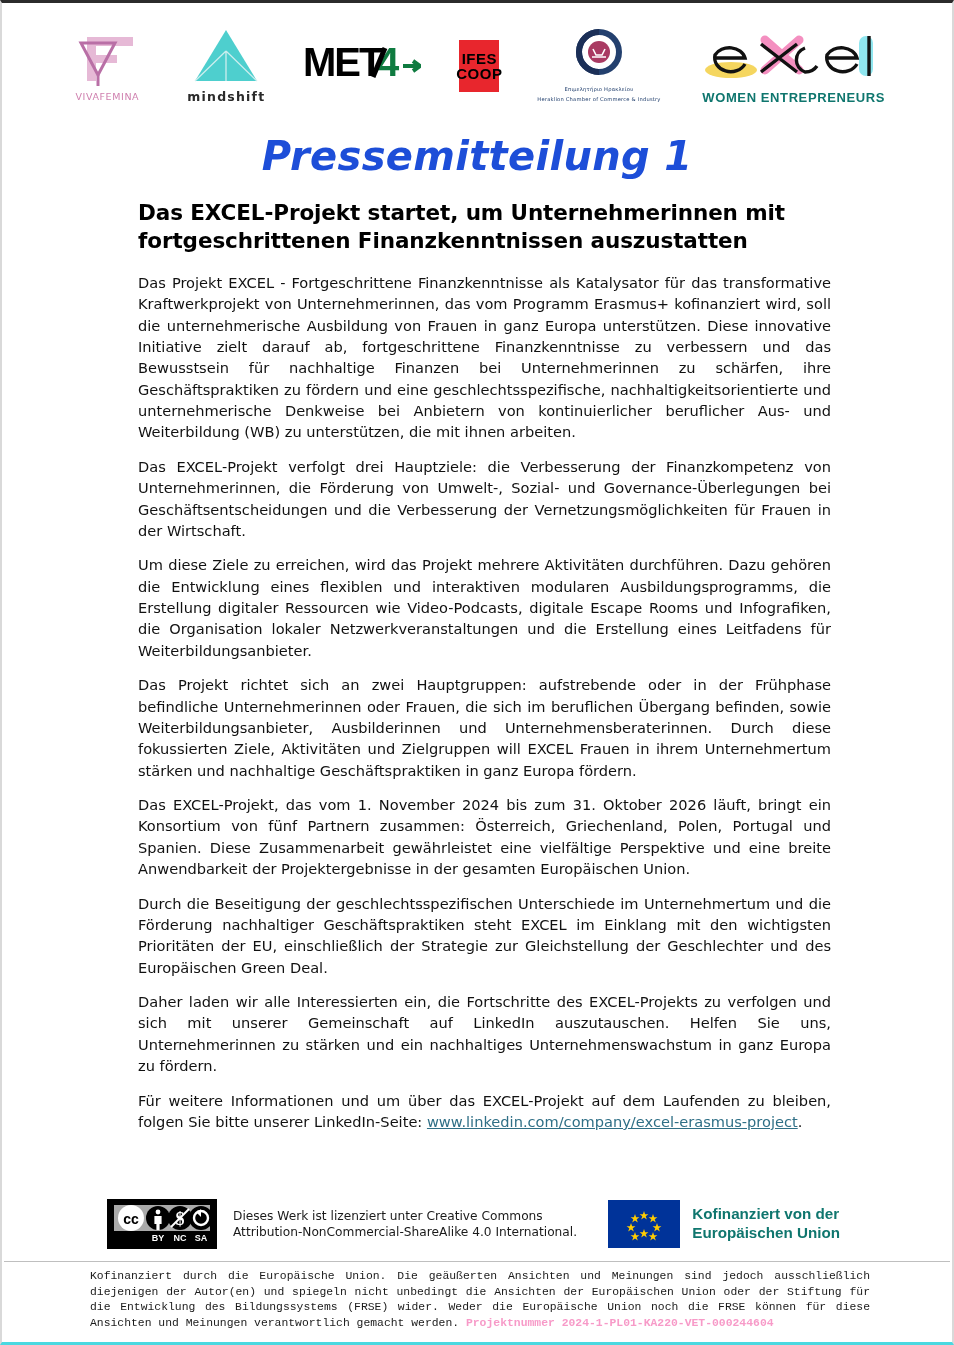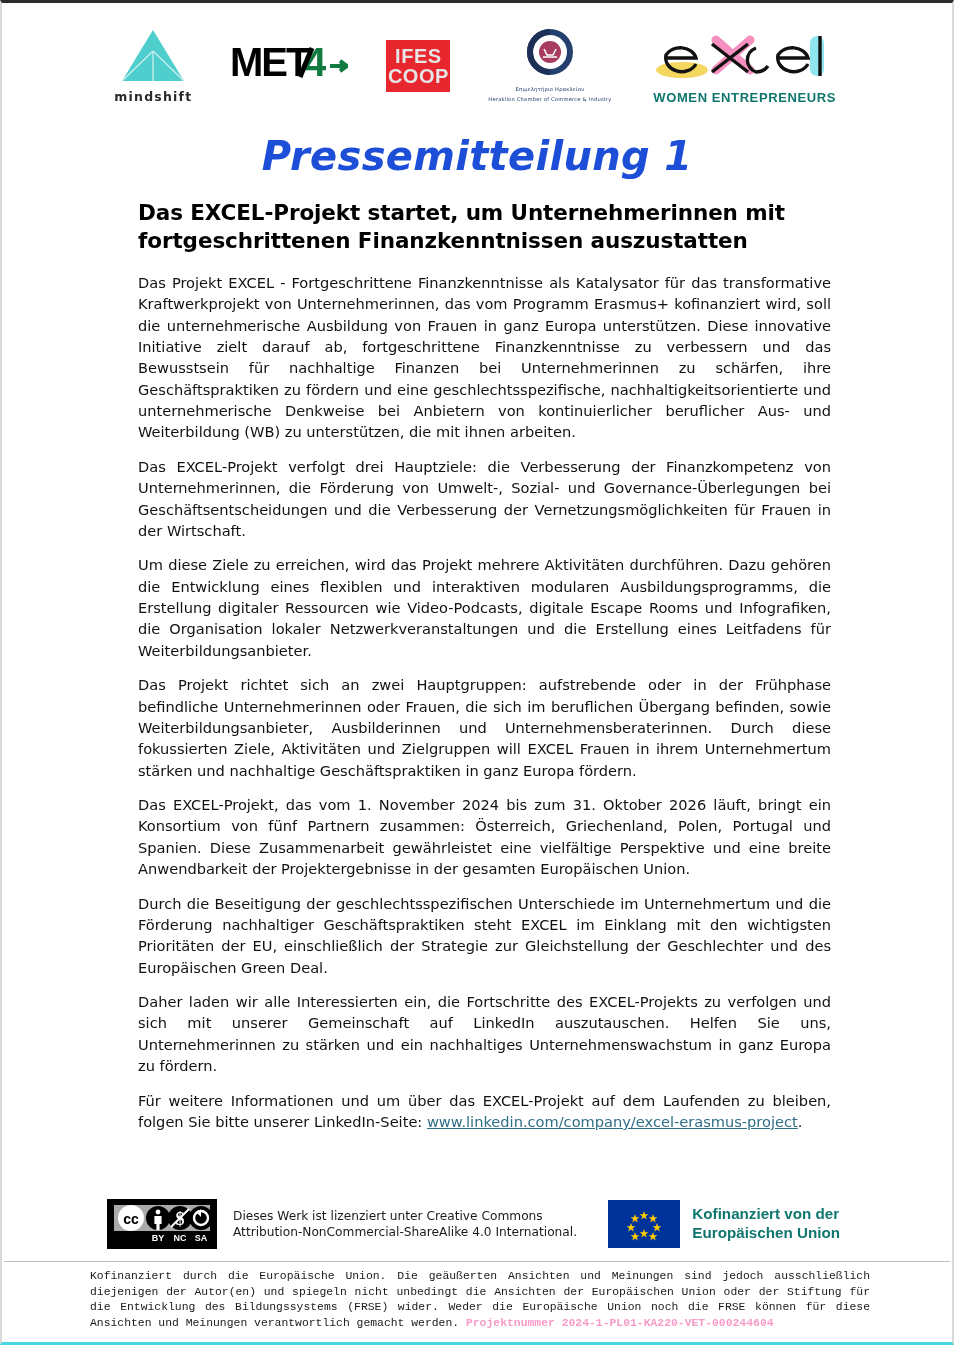--- a/index.html
+++ b/index.html
@@ -57,30 +57,30 @@
   .ms-label {
     font-size: 12.5px;
     font-weight: bold;
     letter-spacing: 1.2px;
     color: #2a2a2a;
     margin-top: 1px;
   }
   
   .ifes-box {
     background: #e8262d;
-    color: #e5e5e5;
-    width: 64px;
+    color: #000000;
+    width: 40px;
     height: 52px;
     display: flex;
     flex-direction: column;
     align-items: center;
     justify-content: center;
     font-family: "Liberation Sans", sans-serif;
     font-weight: bold;
-    font-size: 20px;
+    font-size: 15px;
     line-height: 1.02;
     letter-spacing: .5px;
   }
   
   .ch-cap {
     font-size: 5.2px;
     color: #23406e;
     text-align: center;
     line-height: 1.5;
     margin-top: 2px;
@@ -210,20 +210,32 @@
     background: #bfbfbf;
   }
 </style>
 </head>
 <body>
 
 <div class="page">
 
   <div class="logo-strip">
 
+    <div class="logo">
+      <div class="vf-wrap">
+        <svg width="84" height="60" viewBox="0 0 84 60">
+          <rect x="22" y="6" width="46" height="9" fill="#e6b9d6"></rect>
+          <rect x="22" y="6" width="9" height="44" fill="#e6b9d6"></rect>
+          <rect x="22" y="24" width="30" height="8" fill="#e6b9d6"></rect>
+          <path d="M16 12 L50 12 L33 44 Z" fill="none" stroke="#b96fa6" stroke-width="3"></path>
+          <line x1="33" y1="44" x2="33" y2="55" stroke="#b96fa6" stroke-width="3"></line>
+        </svg>
+      </div>
+      <div class="vf-label">VIVAFEMINA</div>
+    </div>
 
     <div class="logo">
       <div>
         <svg width="66" height="56" viewBox="0 0 66 56">
           <path d="M33 2 L64 53 L2 53 Z" fill="#4ecfce"></path>
           <path d="M33 23 L64 53 M33 23 L2 53 M33 23 L33 53" stroke="#cdeeee" stroke-width="1.3" fill="none"></path>
         </svg>
       </div>
       <div class="ms-label">mindshift</div>
     </div>

